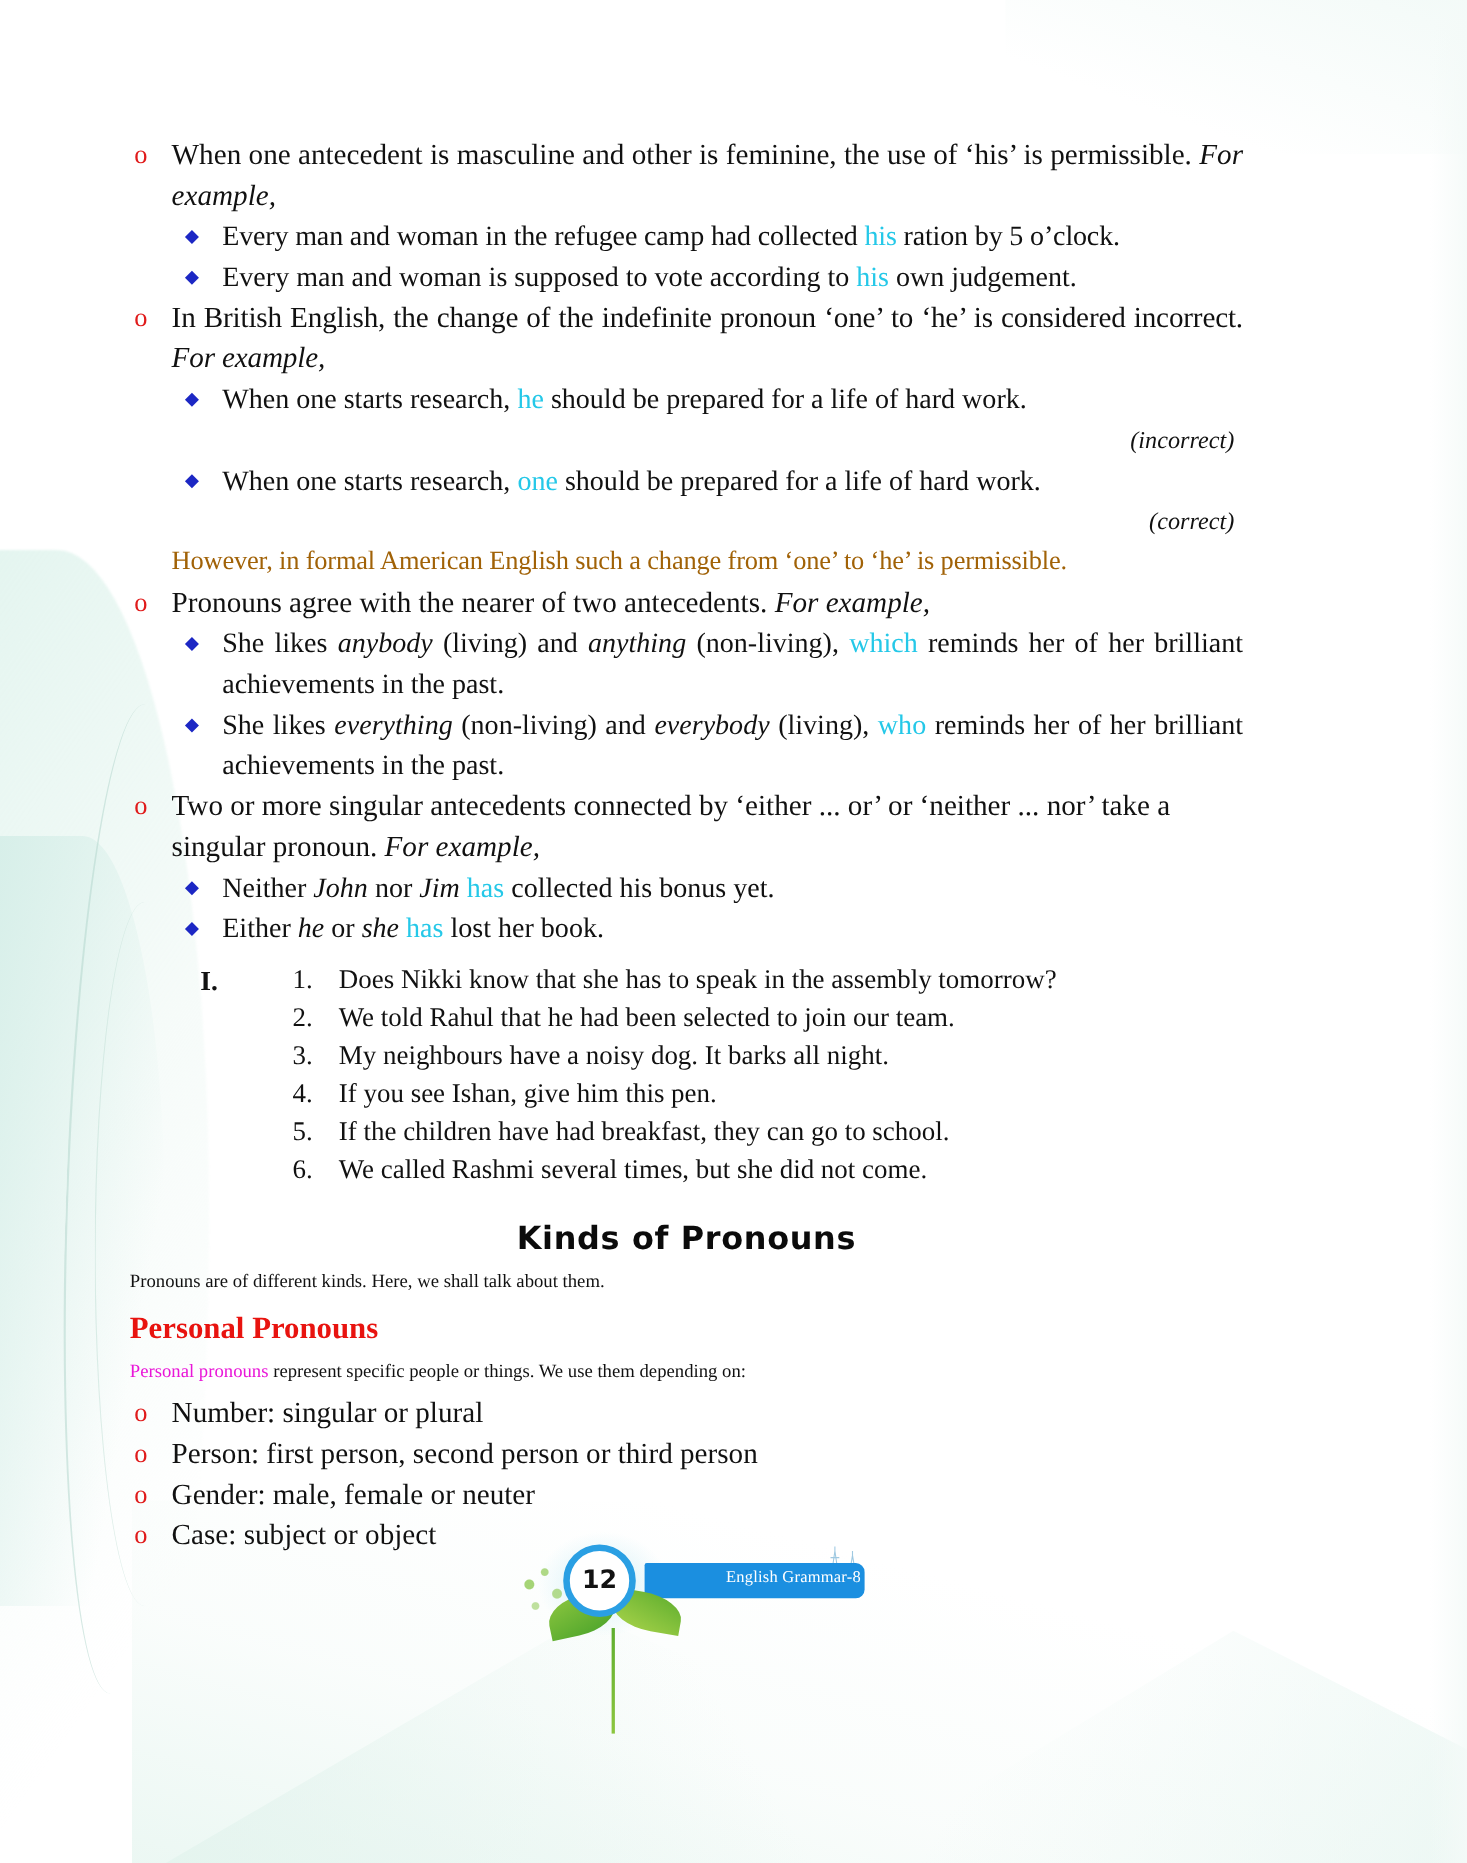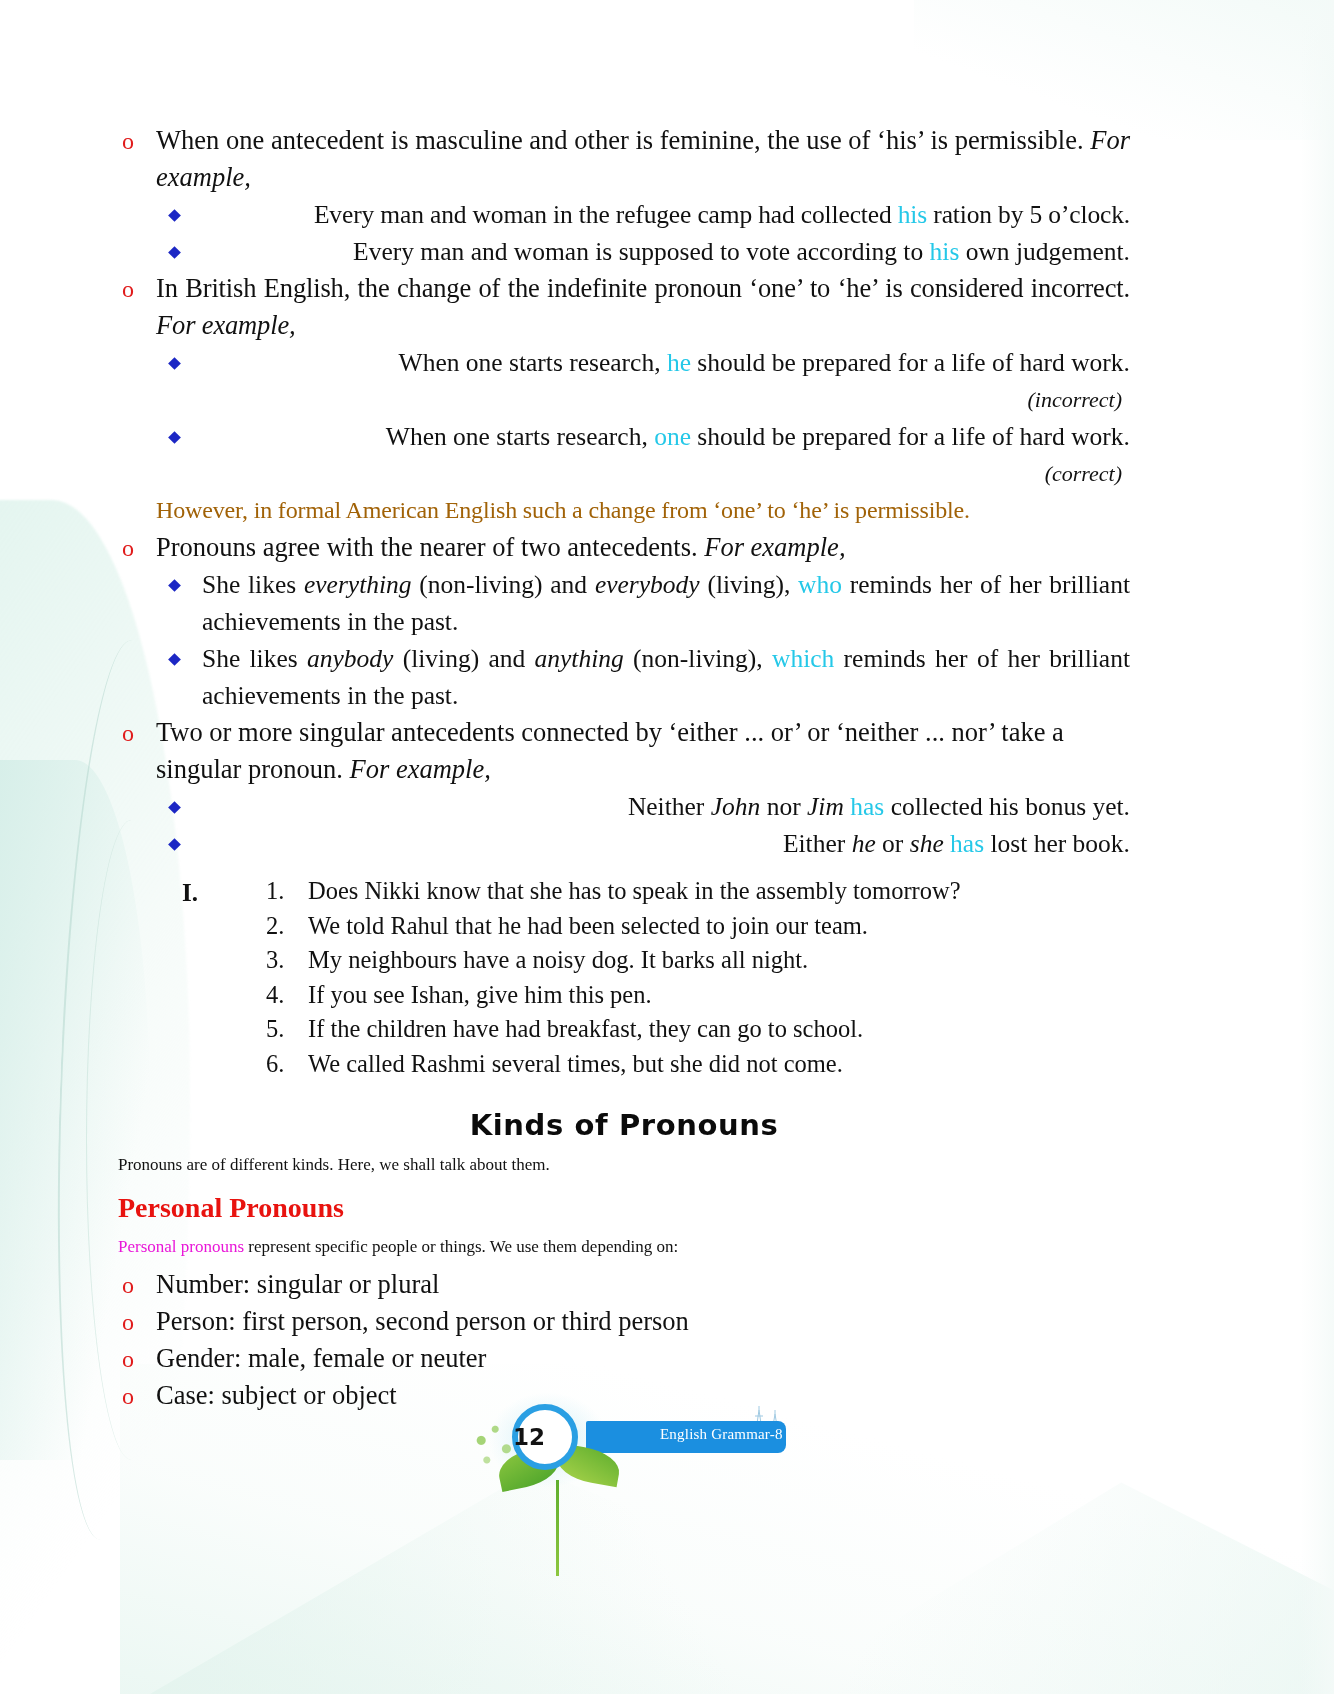--- a/index.html
+++ b/index.html
@@ -114,21 +114,20 @@
     line-height: 37px;
   }
 
   
   .b2 {
     position: relative;
     padding-left: 84px;
     font-size: 25.5px;
     line-height: 37px;
     color: #111;
-    text-align: right;
   }
   .b2 .mark {
     position: absolute;
     left: 52px;
     top: 15px;
     width: 9px; height: 9px;
     background: #1c27c4;
     transform: rotate(45deg);
   }
 
@@ -247,21 +246,21 @@
     top: 6px;
     width: 66px;
     height: 66px;
     border-radius: 50%;
     border: 6px solid #2a9fe3;
     background: #ffffff;
     box-sizing: border-box;
   }
   .pg-num {
     position: absolute;
-    left: 496px;
+    left: 512px;
     top: 6px;
     width: 66px;
     height: 66px;
     display: flex;
     align-items: center;
     justify-content: center;
     font-family: "DejaVu Sans", sans-serif;
     font-weight: bold;
     font-size: 23px;
     color: #121212;
@@ -358,25 +357,25 @@
     </div>
     <div class="right-tag">(correct)</div>
 
     <div class="para-indent tight">However, in formal American English such a change from ‘one’ to ‘he’ is permissible.</div>
 
     <div class="b1">
       <span class="mark">o</span><span>Pronouns agree with the nearer of two antecedents. </span><span class="it">For example,</span>
     </div>
 
     <div class="b2 justify">
+      <span class="mark"></span><span>She likes </span><span class="it">anybody</span><span> (living) and </span><span class="it">anything</span><span> (non-living), </span><span class="hl">which</span><span> reminds her of her brilliant achievements in the past.</span>
+    </div>
+
+    <div class="b2 justify">
       <span class="mark"></span><span>She likes </span><span class="it">everything</span><span> (non-living) and </span><span class="it">everybody</span><span> (living), </span><span class="hl">who</span><span> reminds her of her brilliant achievements in the past.</span>
-    </div>
-
-    <div class="b2 justify">
-      <span class="mark"></span><span>She likes </span><span class="it">anybody</span><span> (living) and </span><span class="it">anything</span><span> (non-living), </span><span class="hl">which</span><span> reminds her of her brilliant achievements in the past.</span>
     </div>
 
     <div class="b1">
       <span class="mark">o</span><span>Two or more singular antecedents connected by ‘either ... or’ or ‘neither ... nor’ take a singular pronoun. </span><span class="it">For example,</span>
     </div>
 
     <div class="b2">
       <span class="mark"></span><span>Neither </span><span class="it">John</span><span> nor </span><span class="it">Jim</span><span> </span><span class="hl">has</span><span> collected his bonus yet.</span>
     </div>
 

